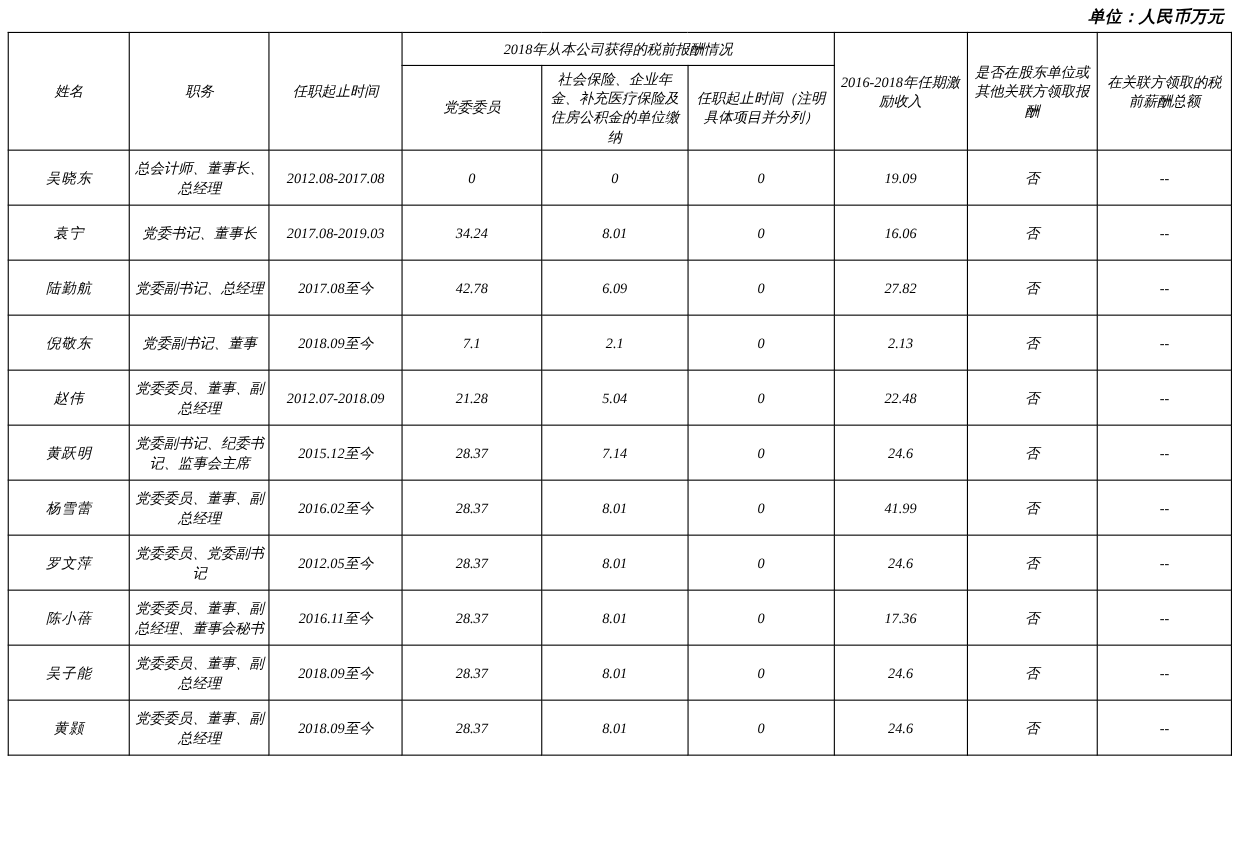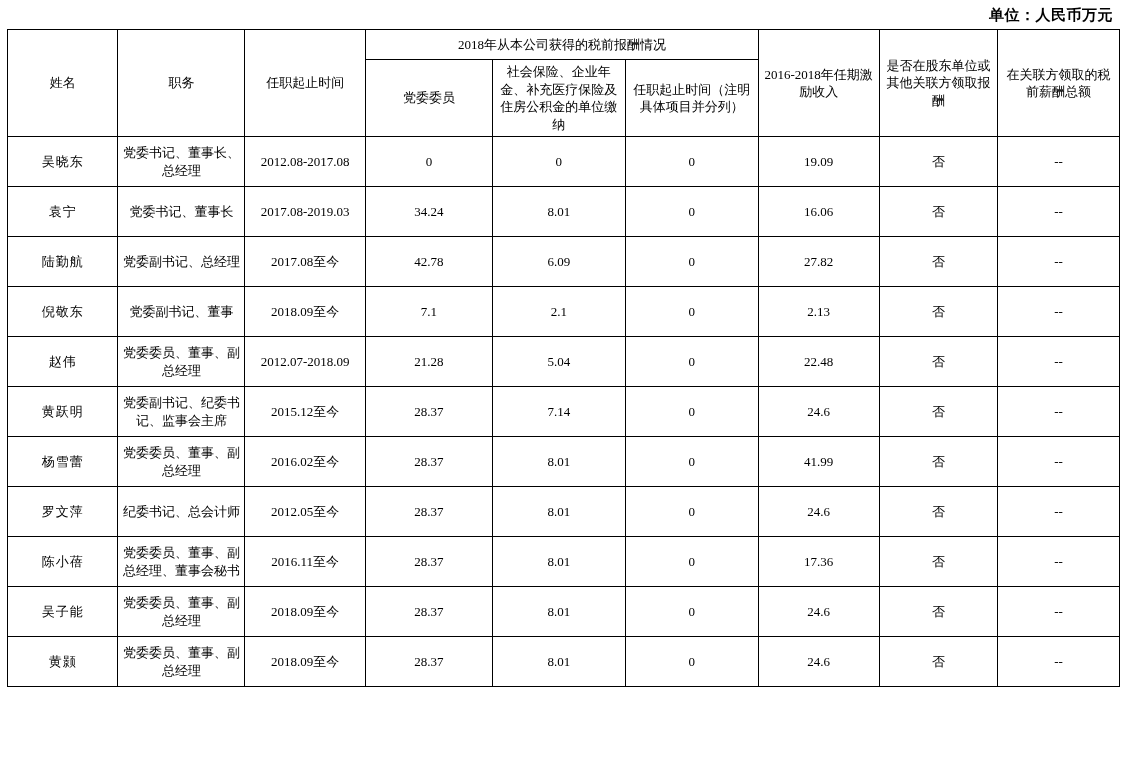--- a/index.html
+++ b/index.html
@@ -12,20 +12,21 @@
     height: 768px;
     font-family: "Liberation Serif", "DejaVu Serif", serif;
     color: #000000;
     overflow: hidden;
   }
   .page {
     position: relative;
     width: 1127px;
     height: 540px;
     box-sizing: border-box;
+    font-style: italic;
   }
   .unit-line {
     text-align: right;
     font-size: 15px;
     font-weight: bold;
     padding: 6px 14px 4px 0;
     letter-spacing: 0.5px;
   }
   table.salary {
     border-collapse: collapse;
@@ -110,21 +111,21 @@
       </tr>
       <tr class="sub-head">
         <th class="h-pay">党委委员</th>
         <th class="h-insurance">社会保险、企业年金、补充医疗保险及住房公积金的单位缴纳</th>
         <th class="h-other">任职起止时间（注明具体项目并分列）</th>
       </tr>
     </thead>
     <tbody>
       <tr>
         <td class="name-cell">吴晓东</td>
-        <td class="pos-cell">党委书记、董事长、总经理</td>
+        <td class="pos-cell">总会计师、董事长、总经理</td>
         <td class="term-cell">2012.08-2017.08</td>
         <td class="num-cell">0</td>
         <td class="num-cell">0</td>
         <td class="num-cell">0</td>
         <td class="num-cell">19.09</td>
         <td class="num-cell">否</td>
         <td class="num-cell">--</td>
       </tr>
       <tr>
         <td class="name-cell">袁宁</td>
@@ -187,21 +188,21 @@
         <td class="term-cell">2016.02至今</td>
         <td class="num-cell">28.37</td>
         <td class="num-cell">8.01</td>
         <td class="num-cell">0</td>
         <td class="num-cell">41.99</td>
         <td class="num-cell">否</td>
         <td class="num-cell">--</td>
       </tr>
       <tr>
         <td class="name-cell">罗文萍</td>
-        <td class="pos-cell">纪委书记、总会计师</td>
+        <td class="pos-cell">党委委员、党委副书记</td>
         <td class="term-cell">2012.05至今</td>
         <td class="num-cell">28.37</td>
         <td class="num-cell">8.01</td>
         <td class="num-cell">0</td>
         <td class="num-cell">24.6</td>
         <td class="num-cell">否</td>
         <td class="num-cell">--</td>
       </tr>
       <tr>
         <td class="name-cell">陈小蓓</td>

